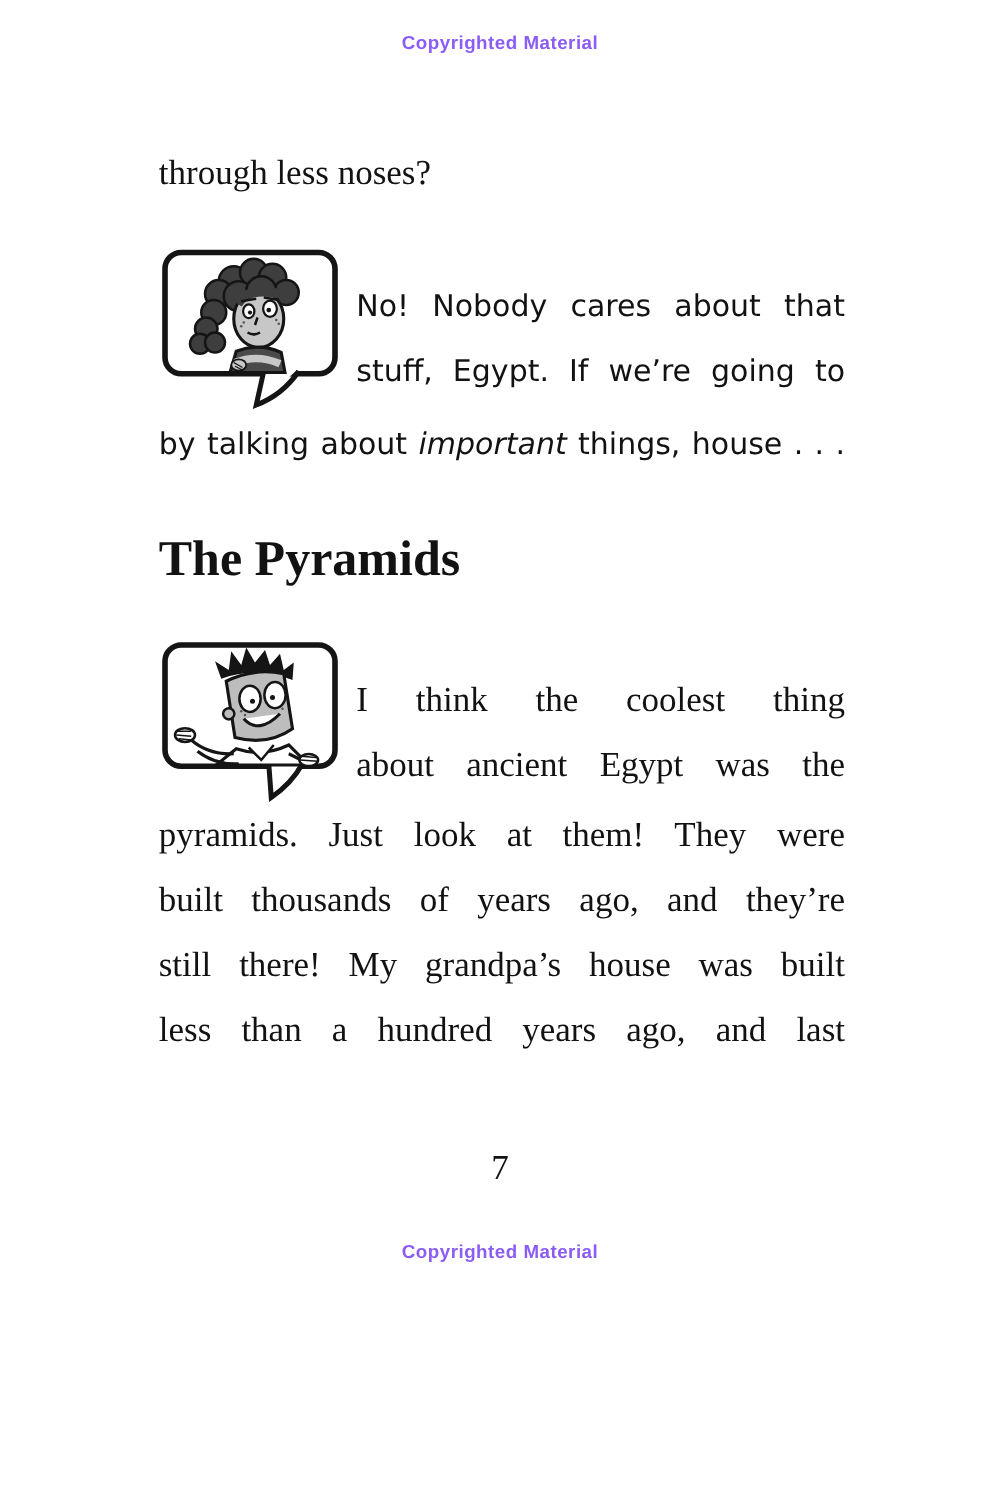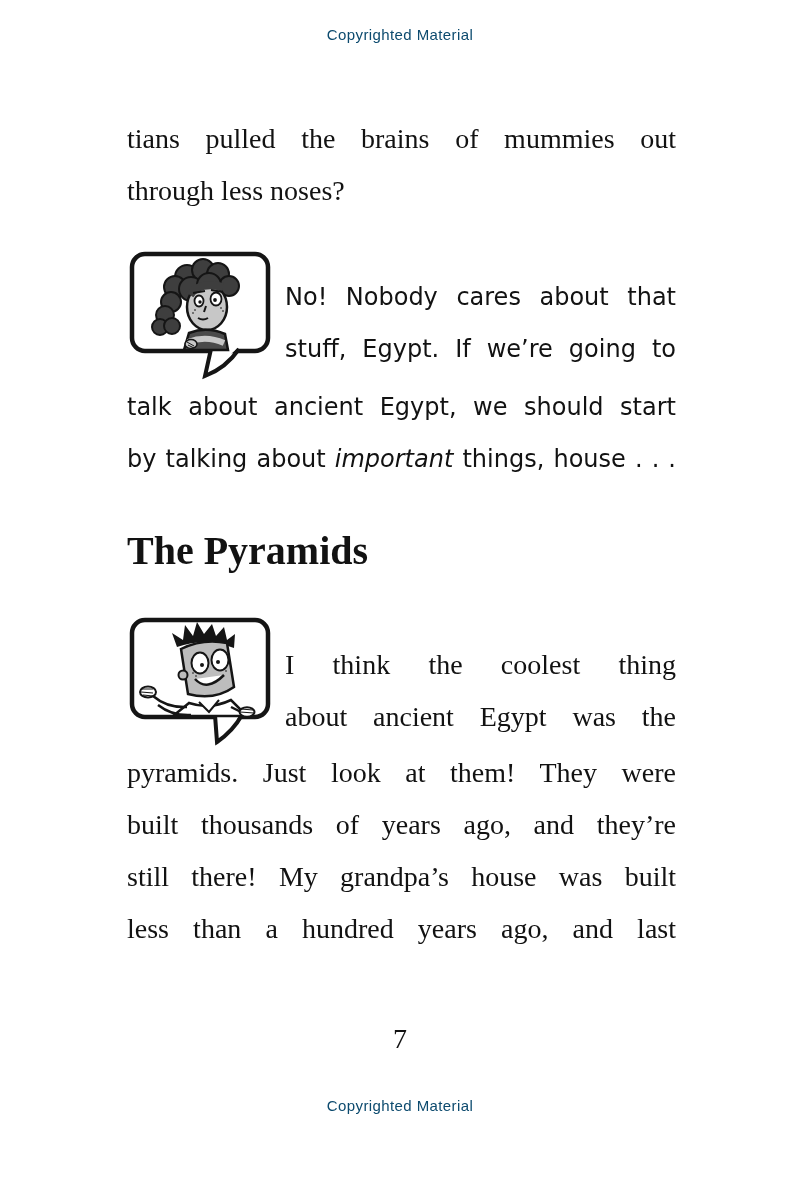--- a/index.html
+++ b/index.html
@@ -3,21 +3,21 @@
 <meta charset="utf-8">
 <style>
   html, body { margin: 0; padding: 0; background: #ffffff; }
   .page {
     width: 800px; height: 1197px; background: #ffffff;
     font-family: "Liberation Serif", serif; color: #121212;
     overflow: hidden; position: relative;
   }
   .copyright {
     text-align: center; font-family: "Liberation Sans", sans-serif;
-    font-weight: normal; font-size: 15px; color: #0c4a6e; letter-spacing: 0.4px;
+    font-weight: bold; font-size: 15px; color: #8b5cf6; letter-spacing: 0.4px;
   }
   .copyright-top { padding-top: 26px; }
   .copyright-bottom { margin-top: 38px; }
   .content { padding: 0 124px 0 127px; }
   .line {
     font-size: 28px; line-height: 52px;
     text-align: justify; text-align-last: justify;
     white-space: normal;
   }
   .line.endpara { text-align-last: left; }
@@ -40,21 +40,20 @@
 </head>
 <body>
 
 <div class="page">
 
   <div class="copyright copyright-top">Copyrighted Material</div>
 
   <div class="content">
 
     <div class="para1">
-      <div class="line">tians pulled the brains of mummies out</div>
       <div class="line endpara">through less noses?</div>
     </div>
 
     <div class="bubble-row bubble-row-1">
       <svg class="bubble-svg" viewBox="0 0 150 132">
         <rect x="5" y="5" width="136" height="97" rx="13" fill="#ffffff" class="ink" stroke-width="4.5"></rect>
         <path d="M84,97 L78,128 L113,97 Z" fill="#ffffff"></path>
         <path d="M84,100 L78,127 Q99,119 112,100" fill="none" class="ink" stroke-width="4"></path>
         <g fill="#3e3e3e" class="ink" stroke-width="2">
           <circle cx="60" cy="28" r="12"></circle>
@@ -85,21 +84,20 @@
         <path d="M62,84 Q80,77 98,85 L101,101 L57,101 Z" fill="#4a4a4a" class="ink" stroke-width="2.5"></path>
         <path d="M61,93 Q79,86 97,94" fill="none" stroke="#c7c7c7" stroke-width="6"></path>
         <ellipse cx="64" cy="95" rx="6" ry="4.5" fill="#c7c7c7" class="ink" stroke-width="1.5"></ellipse>
         <path d="M60,93 L67,97 M61,96 L67,99" fill="none" class="ink" stroke-width="1"></path>
       </svg>
       <div class="beside beside-1">
         <div class="line comic">No! Nobody cares about that</div>
         <div class="line comic">stuff, Egypt. If we’re going to</div>
       </div>
     </div>
-    <div class="line comic">talk about ancient Egypt, we should start</div>
     <div class="line comic"><span>by talking about </span><span class="italic">important</span><span> things, house . . .</span></div>
 
     <div class="heading">The Pyramids</div>
 
     <div class="bubble-row bubble-row-2">
       <svg class="bubble-svg" viewBox="0 0 150 132">
         <rect x="5" y="5" width="136" height="97" rx="13" fill="#ffffff" class="ink" stroke-width="4.5"></rect>
         <path d="M88,97 L90,128 L116,97 Z" fill="#ffffff"></path>
         <path d="M88,100 L90,127 Q106,116 115,100" fill="none" class="ink" stroke-width="4"></path>
         <path d="M50,32 L45,18 L56,25 L58,10 L66,21 L70,7 L77,19 L85,9 L89,21 L97,12 L100,25 L108,19 L107,33 Q78,22 50,32 Z" fill="#151515"></path>

